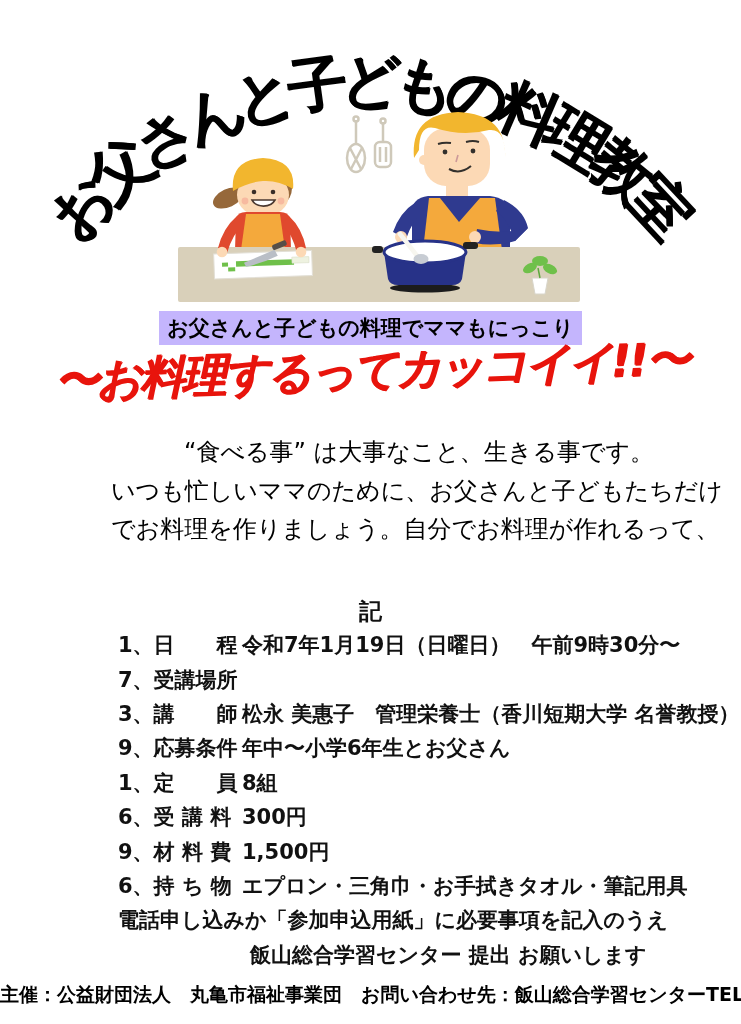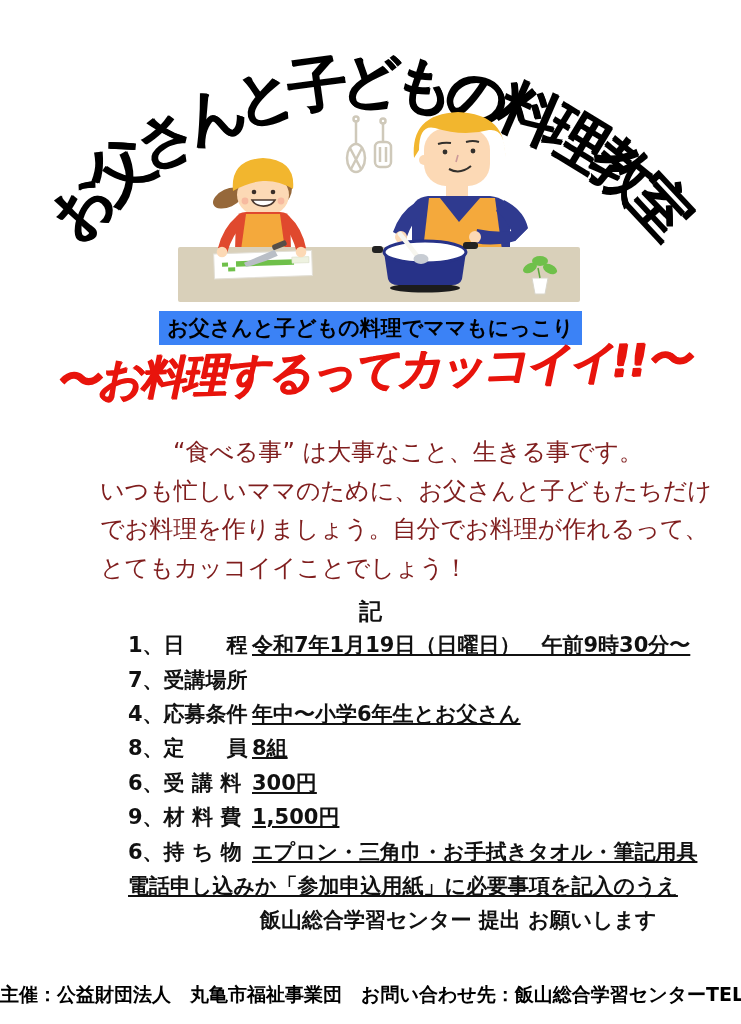--- a/index.html
+++ b/index.html
@@ -26,33 +26,33 @@
   }
   
   .catch-wrap{position:absolute;left:0;top:334px;width:741px;text-align:center;}
   .catch{
     display:inline-block;color:#e8140c;font-size:45px;font-weight:900;
     font-style:italic;letter-spacing:-3px;transform:rotate(-2deg);
     white-space:nowrap;line-height:1.6;
     text-shadow:1px 1px 0 #e8140c;
   }
   
-  .intro{position:absolute;left:100px;top:433px;width:560px;
-    font-size:24px;line-height:38.5px;color:#7f1d1d;font-weight:500;}
+  .intro{position:absolute;left:111px;top:433px;width:560px;
+    font-size:24px;line-height:38.5px;color:#000000;font-weight:500;}
   .intro-line{white-space:pre;}
   .intro-line.first{padding-left:73px;}
   
   .ki{position:absolute;left:0;top:596px;width:741px;text-align:center;
     font-size:23px;font-weight:700;color:#111;}
   
-  .details{position:absolute;left:128px;top:628px;width:600px;}
+  .details{position:absolute;left:118px;top:628px;width:600px;}
   .detail-row{display:flex;align-items:center;height:34.4px;
     font-size:21px;font-weight:700;color:#111;}
   .dl-label{width:124px;white-space:pre;flex:none;}
-  .dl-value{white-space:pre;text-decoration:underline;}
+  .dl-value{white-space:pre;}
   .detail-cont{height:34.4px;display:flex;align-items:center;
     padding-left:132px;font-size:21px;font-weight:700;white-space:pre;text-align:center;}
   
   .footer{position:absolute;left:0;top:982px;width:741px;text-align:center;
     font-size:19px;font-weight:700;color:#000;white-space:pre;}
 </style>
 </head>
 <body>
 
 <div class="poster">
@@ -156,50 +156,53 @@
     <g>
       <path d="M358,178 L374,178 L371,194 L361,194 Z" fill="#ffffff" stroke="#d8d5ca" stroke-width="1"></path>
       <line x1="366" y1="178" x2="364" y2="168" stroke="#5ea83e" stroke-width="1.5"></line>
       <ellipse cx="356" cy="168" rx="7.5" ry="4.5" transform="rotate(-28 356 168)" fill="#6fc04a"></ellipse>
       <ellipse cx="366" cy="161" rx="8" ry="5" fill="#6fc04a"></ellipse>
       <ellipse cx="376" cy="169" rx="7.5" ry="4.5" transform="rotate(26 376 169)" fill="#6fc04a"></ellipse>
     </g>
   </svg>
 
   <div class="banner-wrap">
-    <span class="banner" style="background: #3b82f6;">お父さんと子どもの料理でママもにっこり</span>
+    <span class="banner" style="background: #c4b5fd;">お父さんと子どもの料理でママもにっこり</span>
   </div>
 
   <div class="catch-wrap">
     <span class="catch" style="color: rgb(232, 20, 12);">〜お料理するってカッコイイ!!〜</span>
   </div>
 
   <div class="intro">
       <div class="intro-line first">“食べる事” は大事なこと、生きる事です。</div>
       <div class="intro-line">いつも忙しいママのために、お父さんと子どもたちだけ</div>
       <div class="intro-line">でお料理を作りましょう。自分でお料理が作れるって、</div>
-      <div class="intro-line">とてもカッコイイことでしょう！</div>
     </div>
 
   <div class="ki">記</div>
 
   <div class="details">
       <div class="detail-row">
         <span class="dl-label">1、日　　程</span>
         <span class="dl-value">令和7年1月19日（日曜日）　午前9時30分〜</span>
       </div>
       <div class="detail-row">
         <span class="dl-label">7、受講場所</span>
       </div>
       <div class="detail-row">
-        <span class="dl-label">4、応募条件</span>
+        <span class="dl-label">3、講　　師</span>
+        <span class="dl-value">松永 美惠子　管理栄養士（香川短期大学 名誉教授）</span>
+      </div>
+      <div class="detail-row">
+        <span class="dl-label">9、応募条件</span>
         <span class="dl-value">年中〜小学6年生とお父さん</span>
       </div>
       <div class="detail-row">
-        <span class="dl-label">8、定　　員</span>
+        <span class="dl-label">1、定　　員</span>
         <span class="dl-value">8組</span>
       </div>
       <div class="detail-row">
         <span class="dl-label">6、受 講 料</span>
         <span class="dl-value">300円</span>
       </div>
       <div class="detail-row">
         <span class="dl-label">9、材 料 費</span>
         <span class="dl-value">1,500円</span>
       </div>

